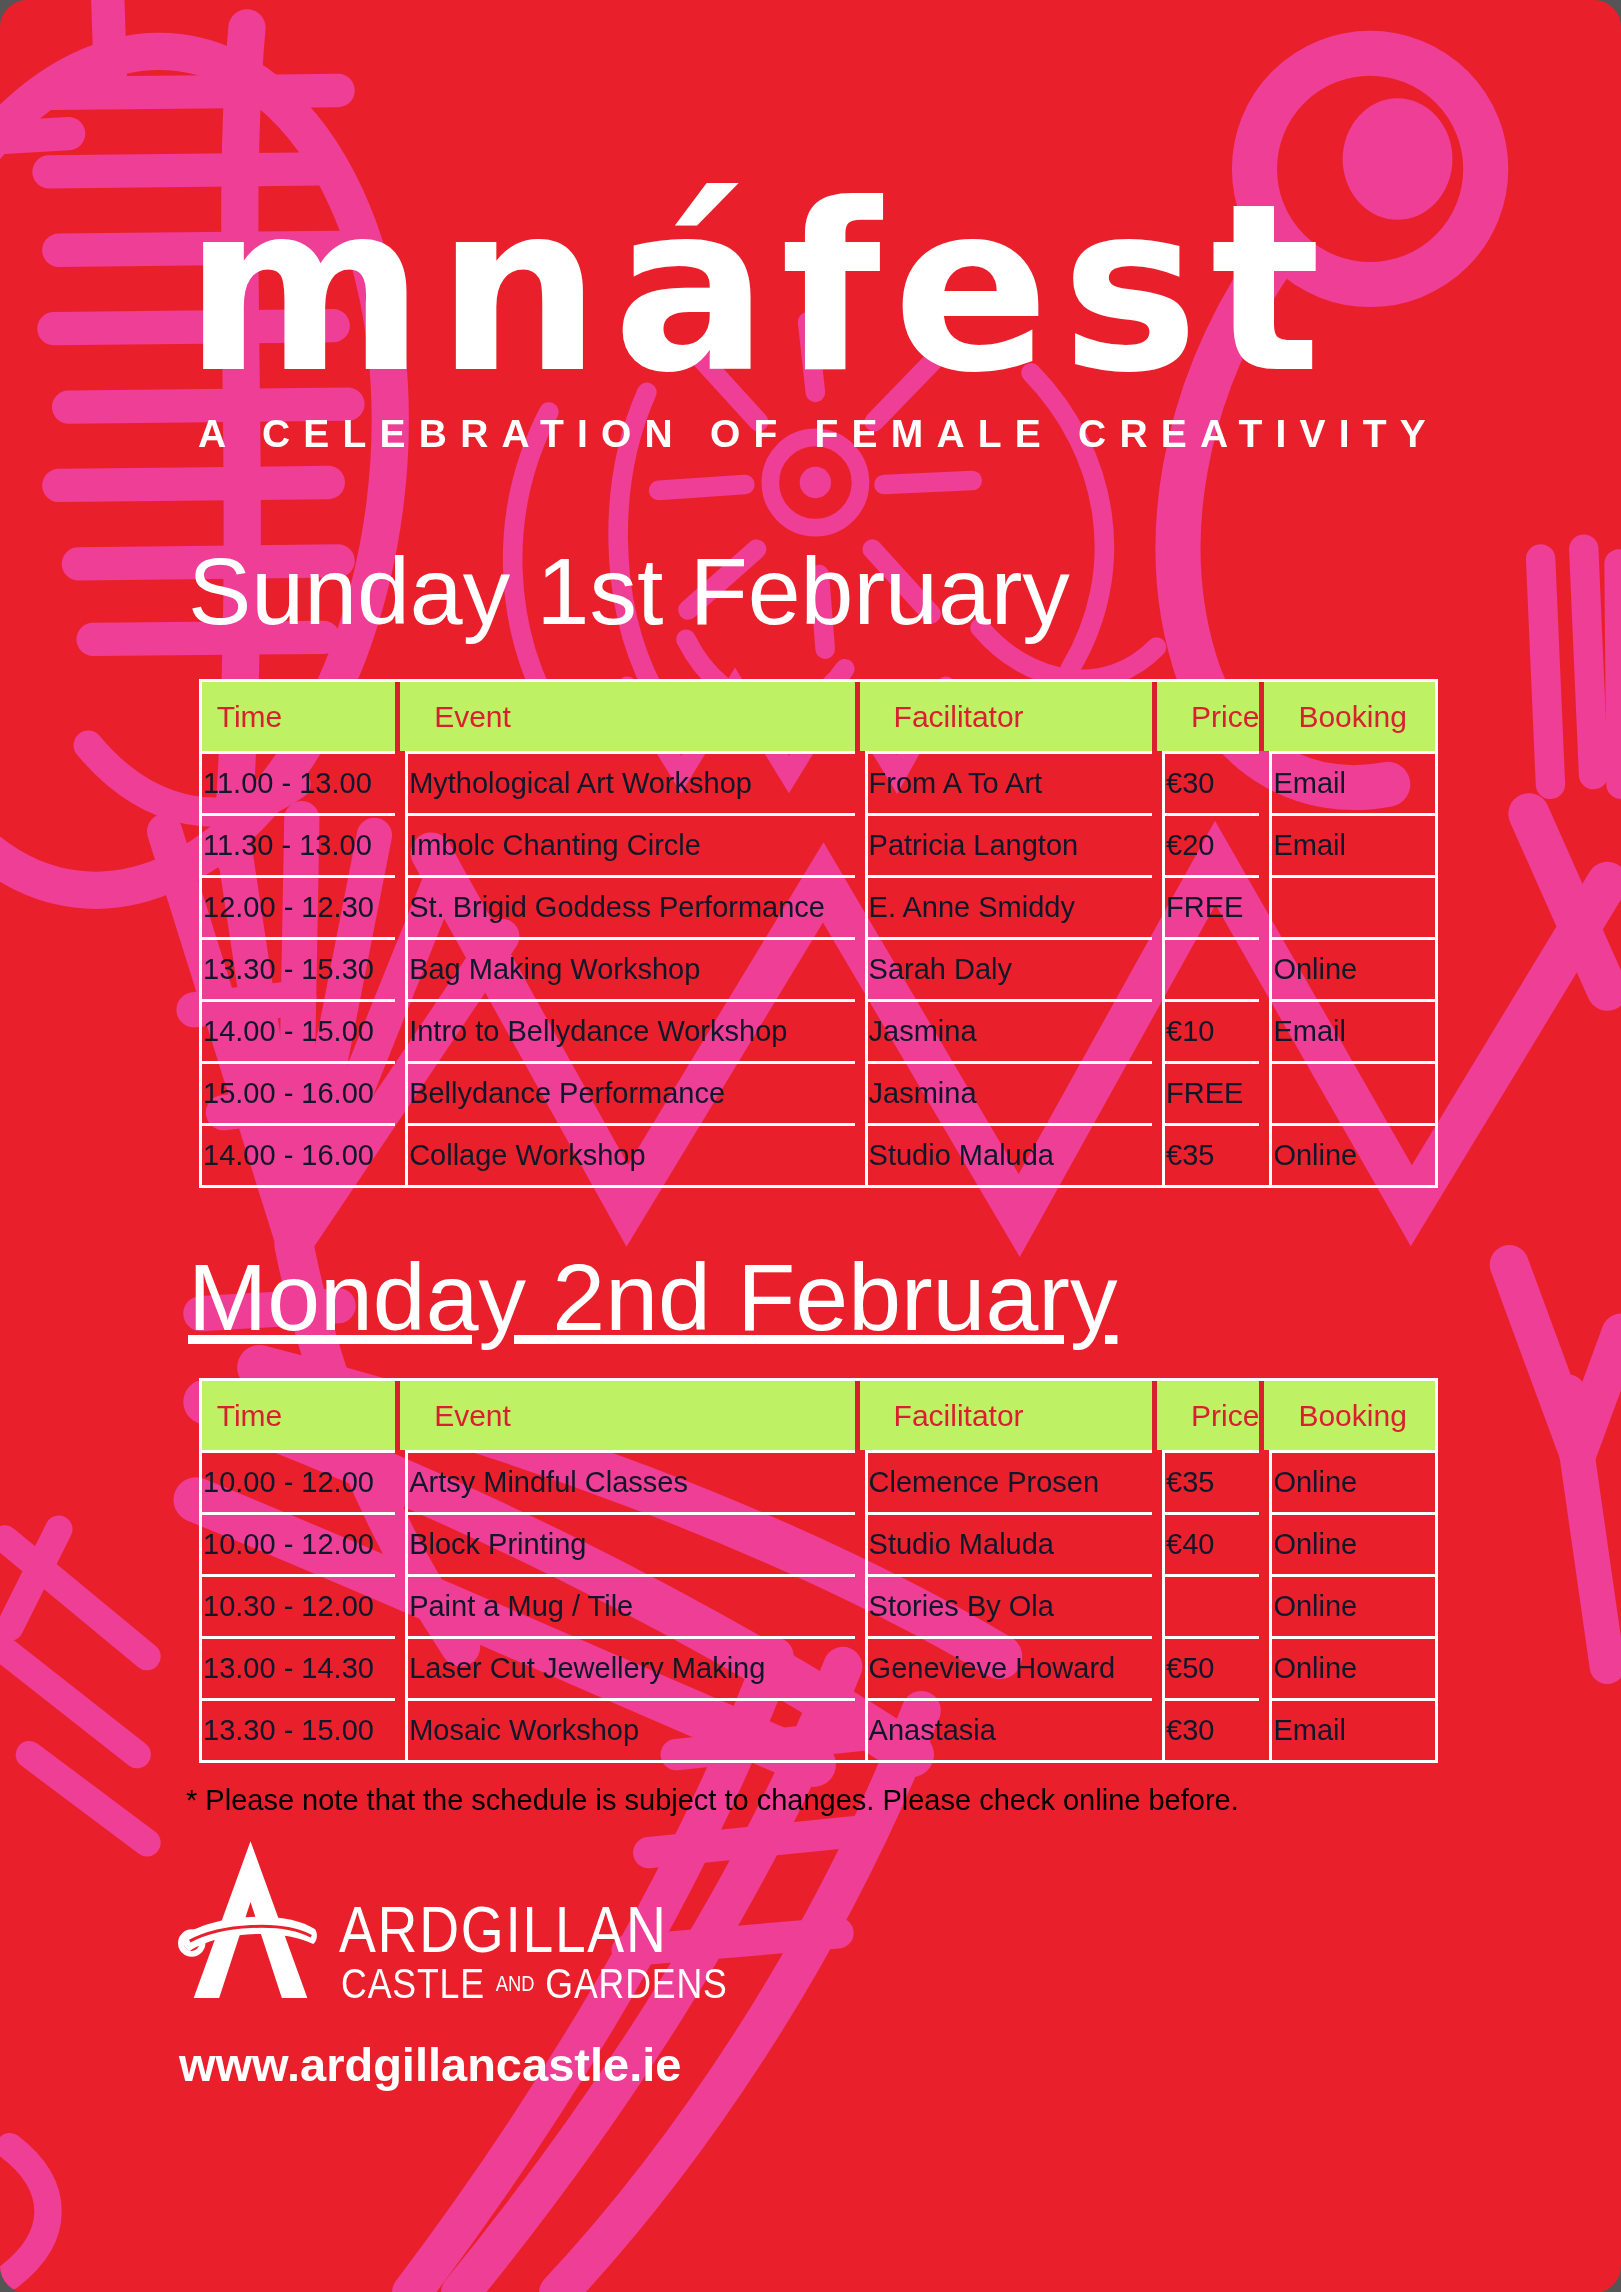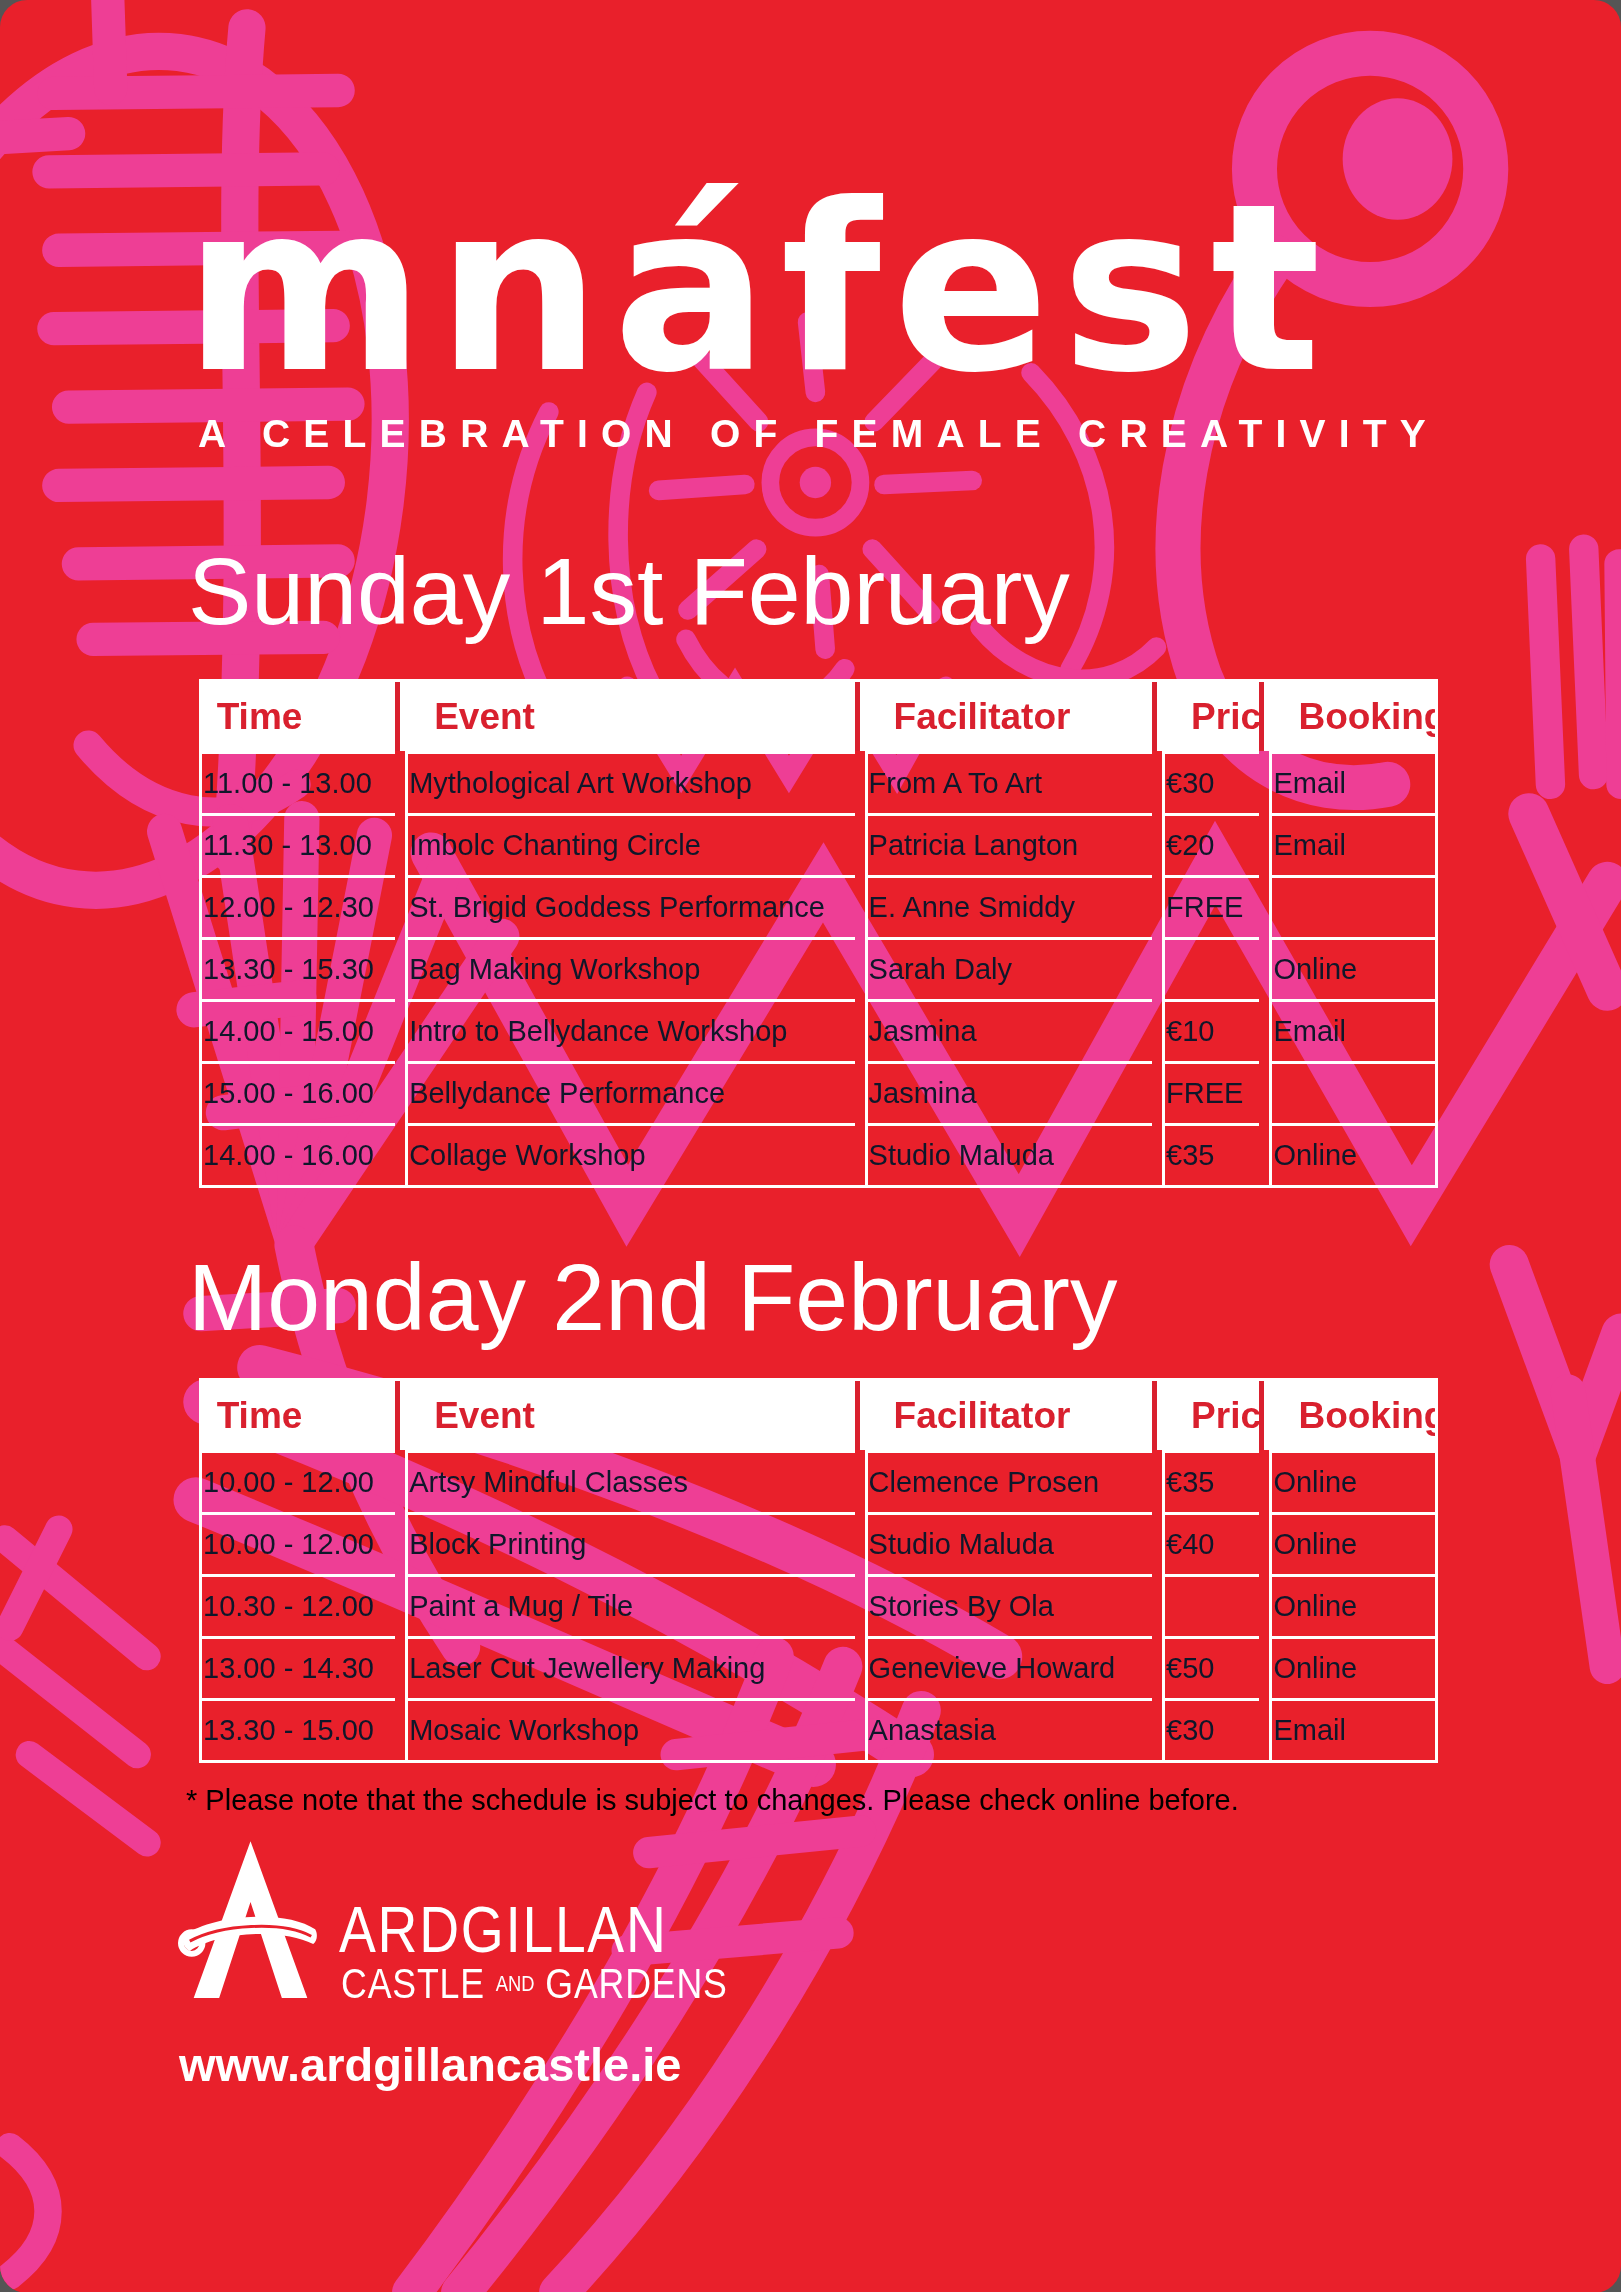--- a/index.html
+++ b/index.html
@@ -21,35 +21,35 @@
     position:absolute; left:198px; top:412px;
     font-size:39px; font-weight:bold; letter-spacing:13.2px;
     color:#ffffff; white-space:nowrap;
   }
   .day-heading {
     position:absolute; left:188px;
     font-size:95px; font-weight:500; color:#ffffff; white-space:nowrap;
     letter-spacing:0px;
   }
   #sunday-heading { top:537px; }
-  #monday-heading { top:1243px; }
+  #monday-heading { top:1243px;text-decoration:underline; }
 
   .sched {
     position:absolute; left:199px; width:1239px;
     display:grid;
     grid-template-columns: 198fr 471fr 305fr 110fr 180fr;
     border:3.9px solid #ffffff;
     box-sizing:border-box;
   }
   #sunday-table { top:679px;  grid-template-rows:69px repeat(7,62px); }
   #monday-table { top:1378px; grid-template-rows:69px repeat(5,62px); }
 
   .th {
-    background:#ffffff; color:#D9202E;
-    font-size:37px; font-weight:bold;
+    background:#bef264; color:#D9202E;
+    font-size:30px; font-weight:normal;
     display:flex; align-items:center; padding-left:14.7px;
     box-sizing:border-box; overflow:hidden; white-space:nowrap;
   }
   .th.b { border-left:5.9px solid #D9202E;padding-left:34px; }
   .td {
     background:transparent; color:#0f172a;
     font-size:29px; font-weight:400;
     display:flex; align-items:center; padding-left:1px;
     border-top:3.9px solid #ffffff;
     box-sizing:border-box; overflow:hidden; white-space:nowrap;

